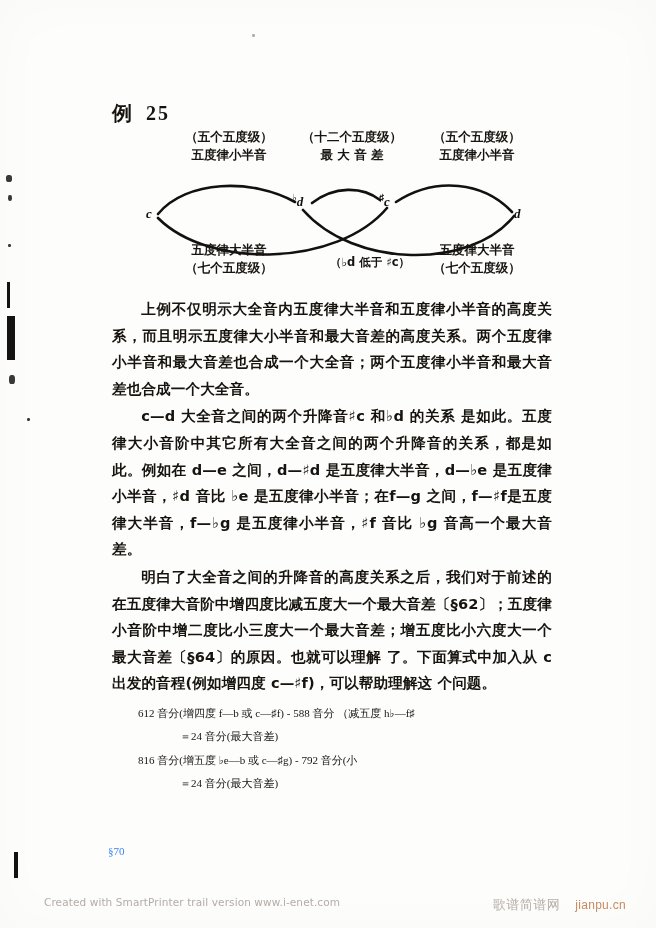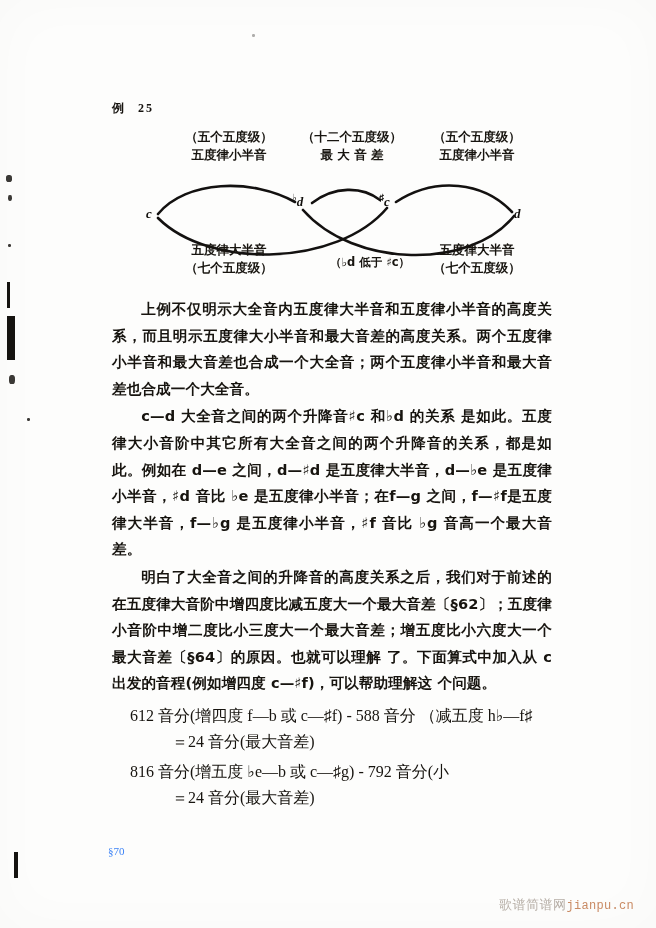--- a/index.html
+++ b/index.html
@@ -33,21 +33,21 @@
     background: #151310;
   }
 
   
   .example-head {
     position: absolute;
     left: 112px;
     top: 100px;
     font-family: "Liberation Serif", "DejaVu Serif", serif;
     font-weight: bold;
-    font-size: 12px;
+    font-size: 20px;
     letter-spacing: 2px;
     color: #16130f;
   }
   .example-head .ex-num {
     margin-left: 12px;
     font-family: "Liberation Serif", "DejaVu Serif", serif;
   }
 
   
   #diagram {
@@ -104,23 +104,23 @@
     text-justify: inter-character;
     margin: 0 0 1px 0;
     text-indent: 2em;
     letter-spacing: .1px;
   }
   .para.p-last { margin-bottom: 8px; }
 
   
   .formula {
     font-family: "Liberation Serif", "DejaVu Serif", serif;
-    font-size: 16px;
+    font-size: 11px;
     color: #17140f;
-    margin: 0;
+    margin: 8px;
     white-space: nowrap;
   }
   .formula-row   { margin-top: 9px; padding-left: 18px; }
   .formula-cont  { margin-top: 5px; padding-left: 60px; }
 
   .cut-right {
     
     display: inline-block;
     max-width: 100%;
   }
@@ -140,34 +140,34 @@
     position: absolute;
     left: 44px;
     top: 896px;
     font-family: "DejaVu Sans", "Liberation Sans", sans-serif;
     font-size: 10.5px;
     color: #b3aca6;
     letter-spacing: .1px;
   }
   #watermark {
     position: absolute;
-    right: 22px;
+    right: 30px;
     top: 896px;
     display: flex;
     align-items: baseline;
-    gap: 0;
+    gap: 15px;
   }
   #watermark .wm-cn {
     font-family: "DejaVu Sans", "Liberation Sans", sans-serif;
     font-size: 13px;
     color: #b6aea6;
     letter-spacing: .5px;
   }
   #watermark .wm-en {
-    font-family: Liberation Mono, monospace;
+    font-family: Liberation Sans, sans-serif;
     font-size: 12px;
     color: #c98a63;
     letter-spacing: .3px;
   }
 </style>
 </head>
 <body>
 
 <div id="page">
 
@@ -259,19 +259,20 @@
     <div class="formula formula-row">
       <span class="cut-right">816 音分(增五度 ♭e—b 或 c—♯g) - 792 音分(小</span>
     </div>
     <div class="formula formula-cont">
       <span>＝24 音分(最大音差)</span>
     </div>
   </div>
 
   <div class="section-mark">§70</div>
 
+  <div id="footer-note">Created with SmartPrinter trail version www.i-enet.com</div>
 
   <div id="watermark">
     <span class="wm-cn">歌谱简谱网</span>
     <span class="wm-en">jianpu.cn</span>
   </div>
 
 </div>
 
 </body></html>

